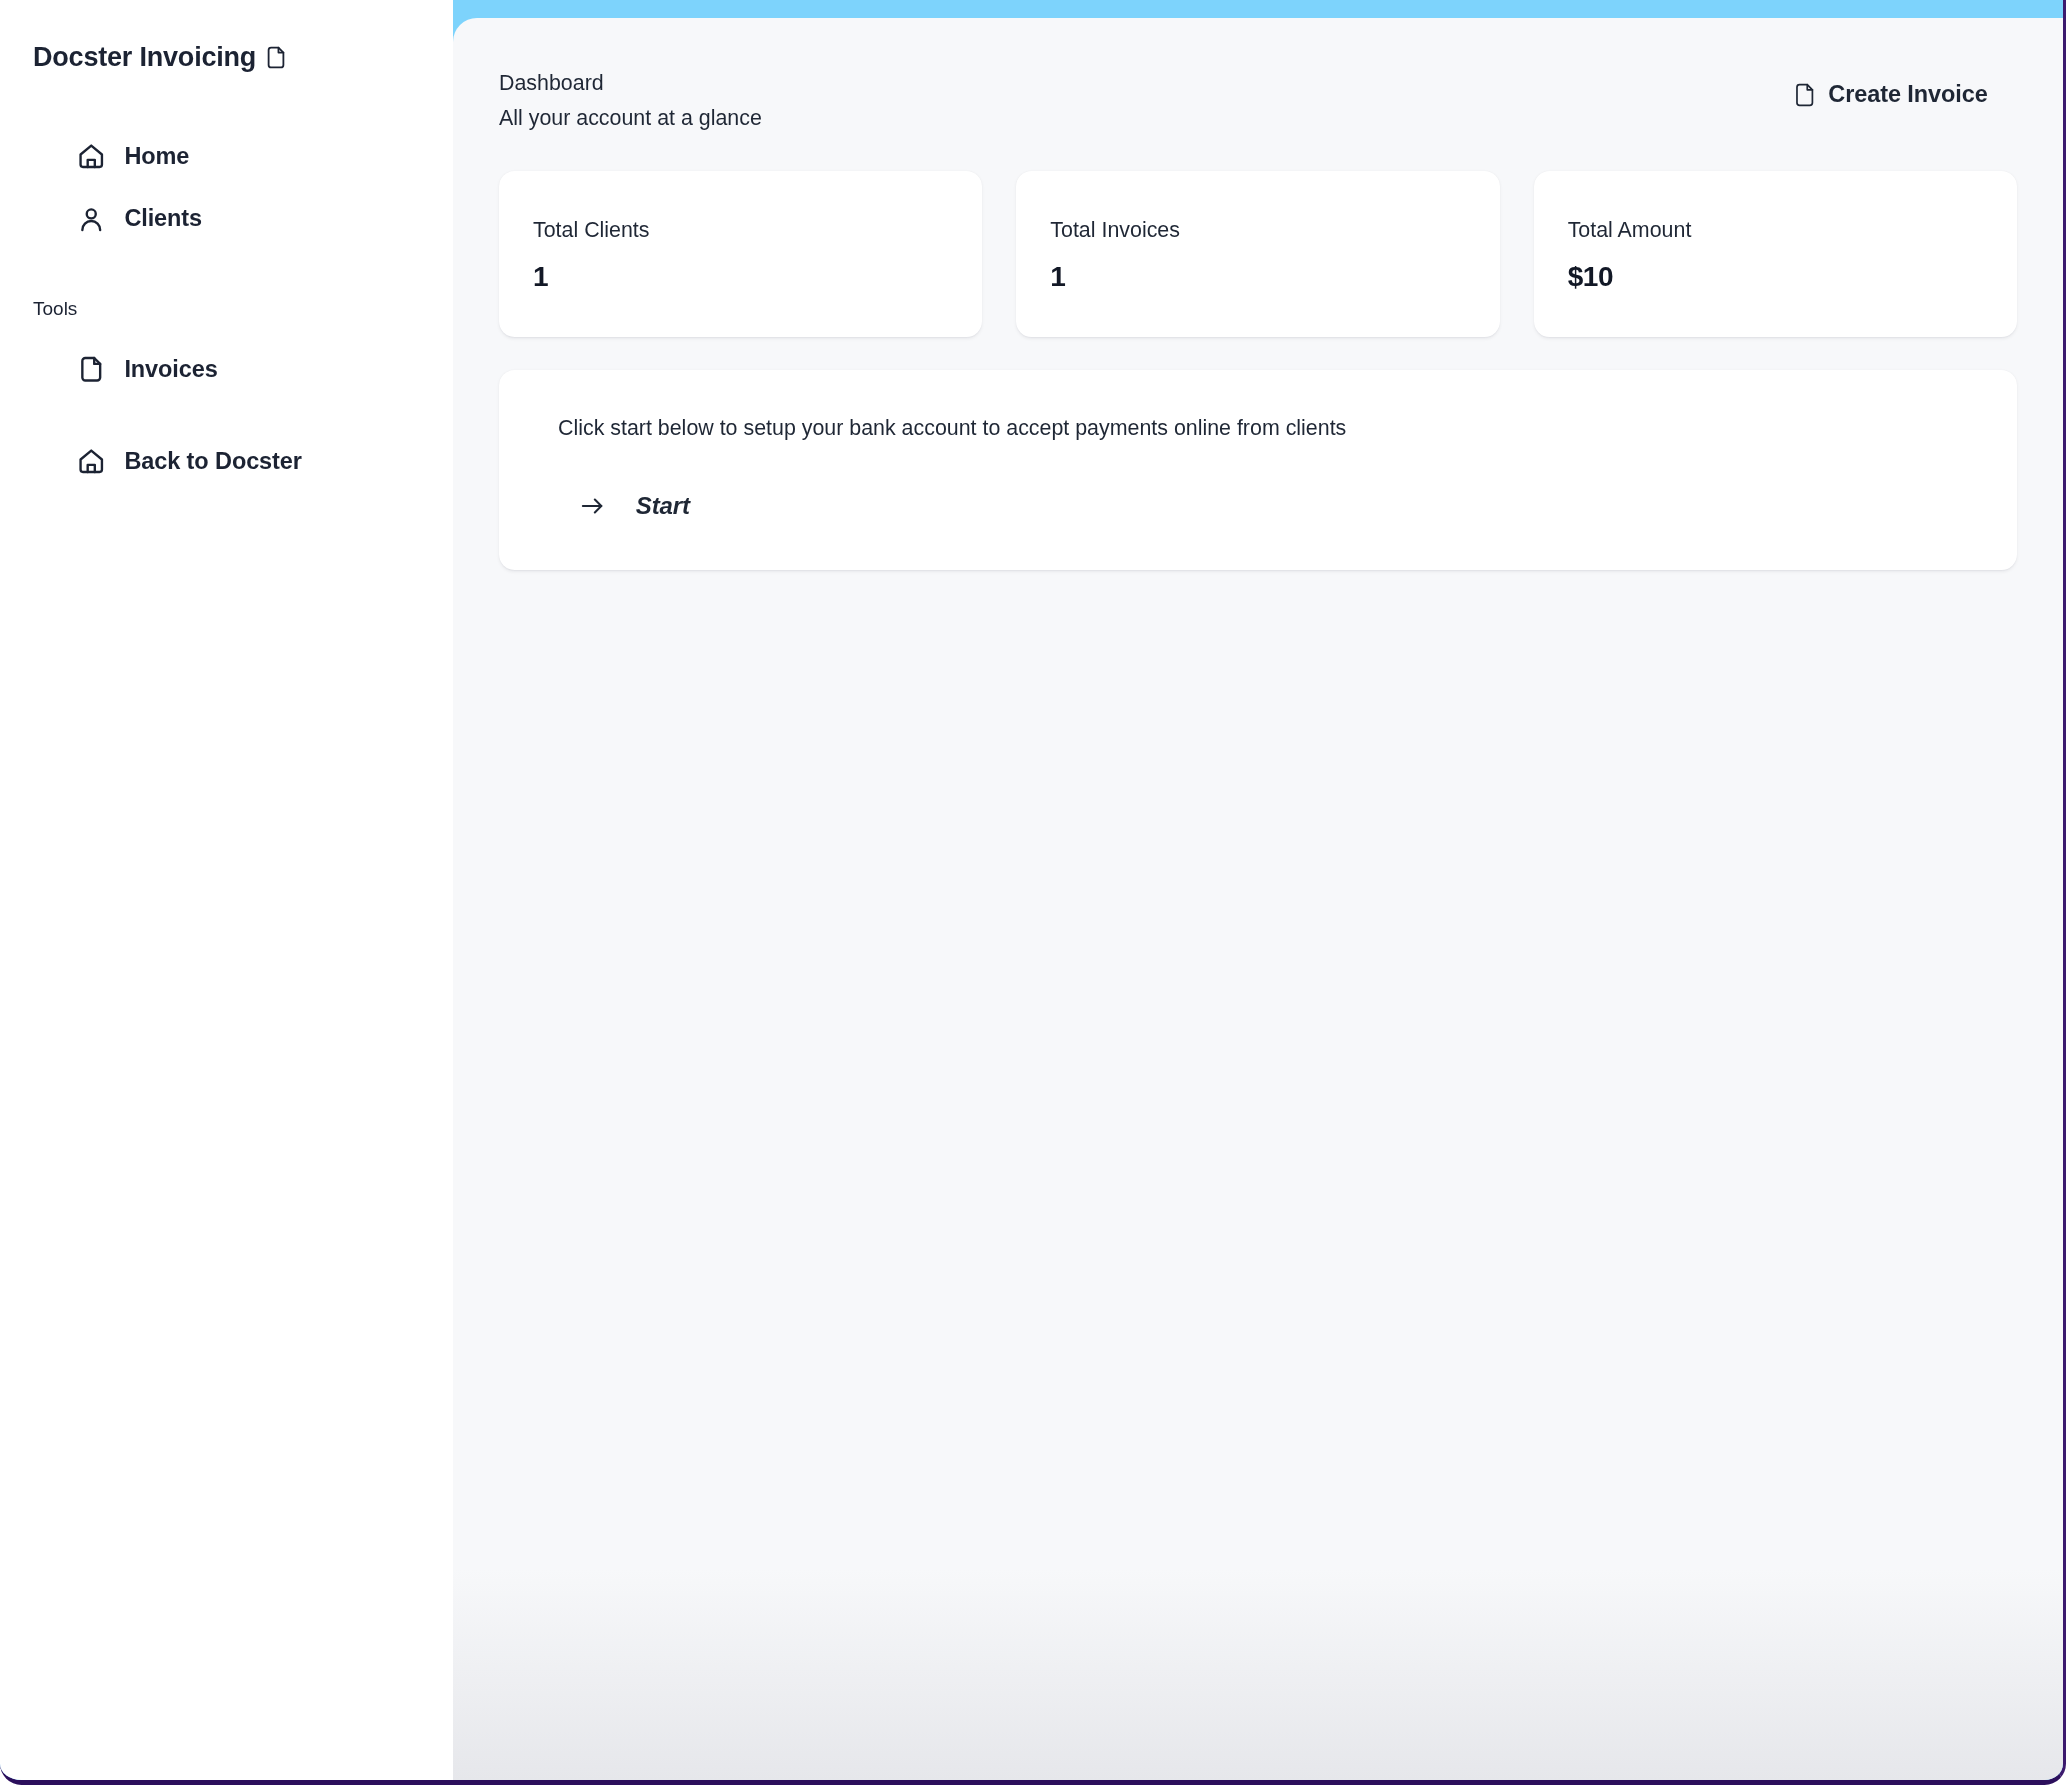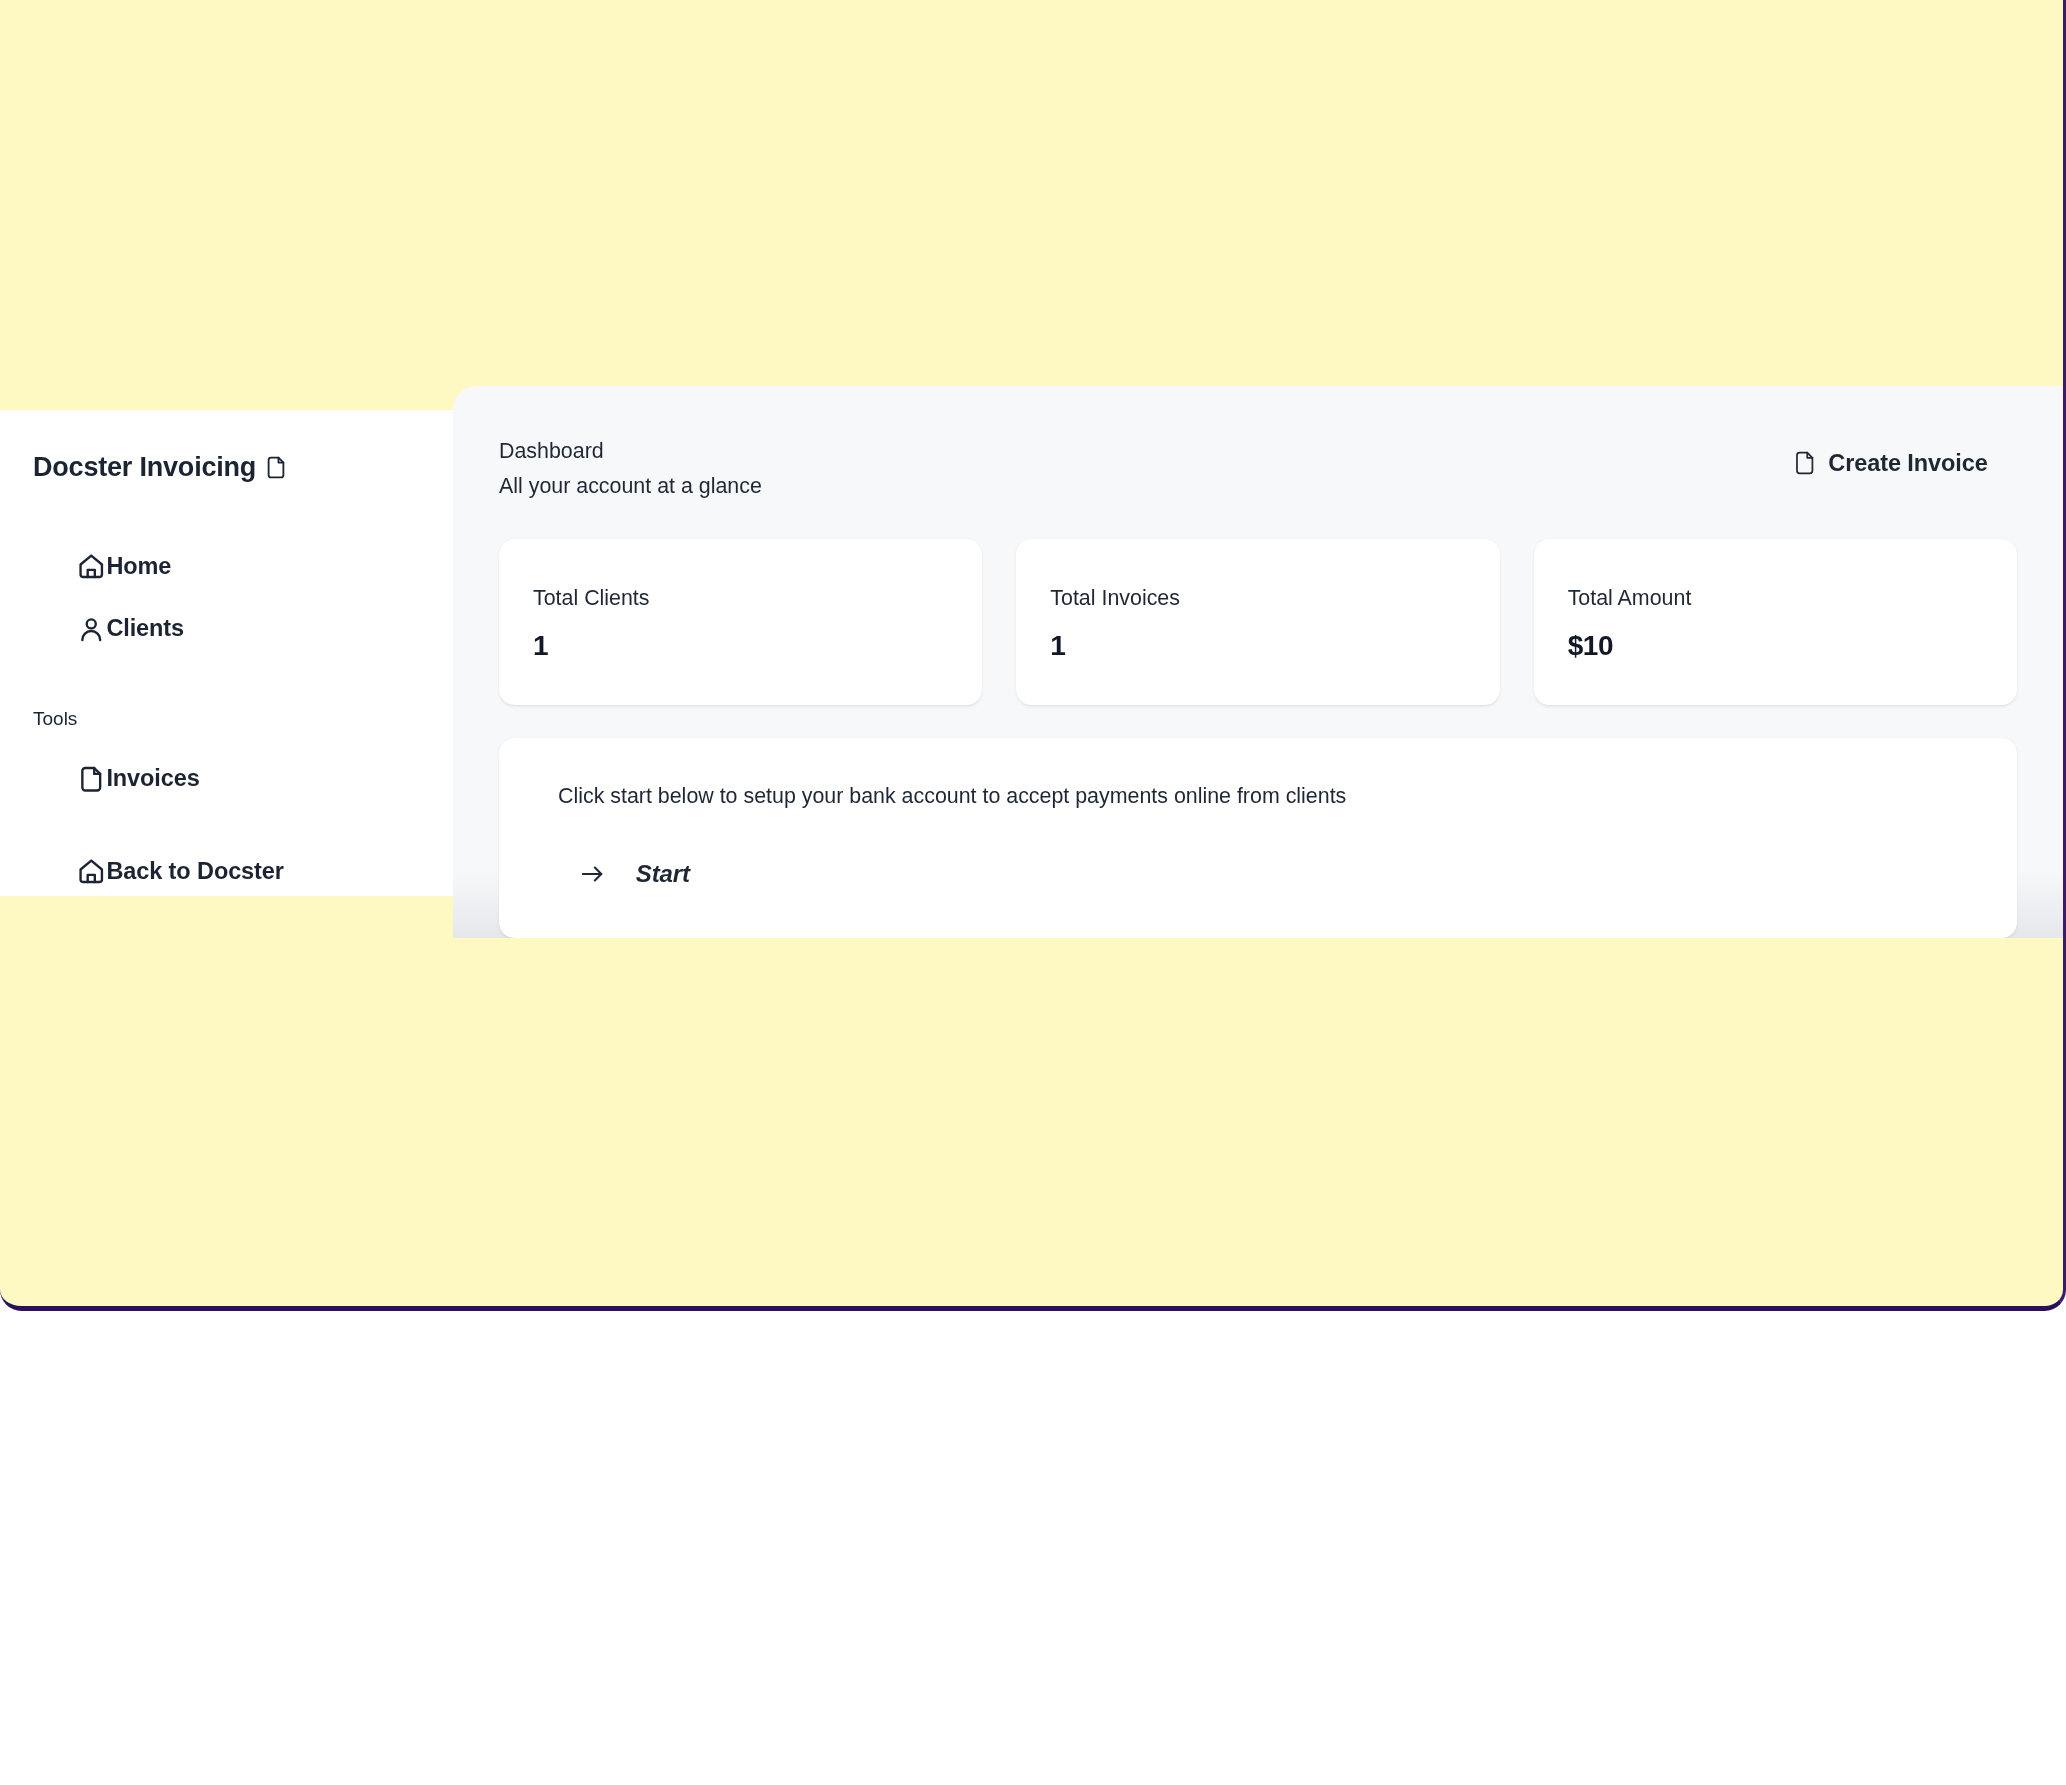--- a/index.html
+++ b/index.html
@@ -9,29 +9,28 @@
     height: 1785px;
     overflow: hidden;
     font-family: "Liberation Sans", sans-serif;
     background: #ffffff;
   }
 
   
   #app-window {
     position: relative;
     width: 2066px;
-    height: 1311px;
-    background: #fef9c3;
+    height: 1785px;
+    background: #7dd3fc;
     border-right: 3.6px solid #3c1a6e;
     border-bottom: 5px solid #2c0f5c;
     border-bottom-left-radius: 21.4px;
     border-bottom-right-radius: 21.4px;
     overflow: hidden;
     display: flex;
-    align-items: center;
   }
 
   
   #sidebar {
     width: 453px;
     flex: 0 0 453px;
     background: #ffffff;
     padding: 44px 0 0 0;
     position: relative;
     z-index: 2;
@@ -51,20 +50,21 @@
     letter-spacing: -0.2px;
     line-height: 1;
   }
   .brand-icon { display: flex; align-items: center; color: #1c2333; }
 
   .nav-list { display: flex; flex-direction: column; }
 
   .nav-item {
     display: flex;
     align-items: center;
+    gap: 18px;
     padding: 10px 33px 10px 54px;
     cursor: pointer;
     border-radius: 7.1px;
     margin: 0 21.4px;
   }
   .nav-label {
     font-size: 23.5px;
     font-weight: 600;
     color: #1c2333;
     letter-spacing: -0.1px;

